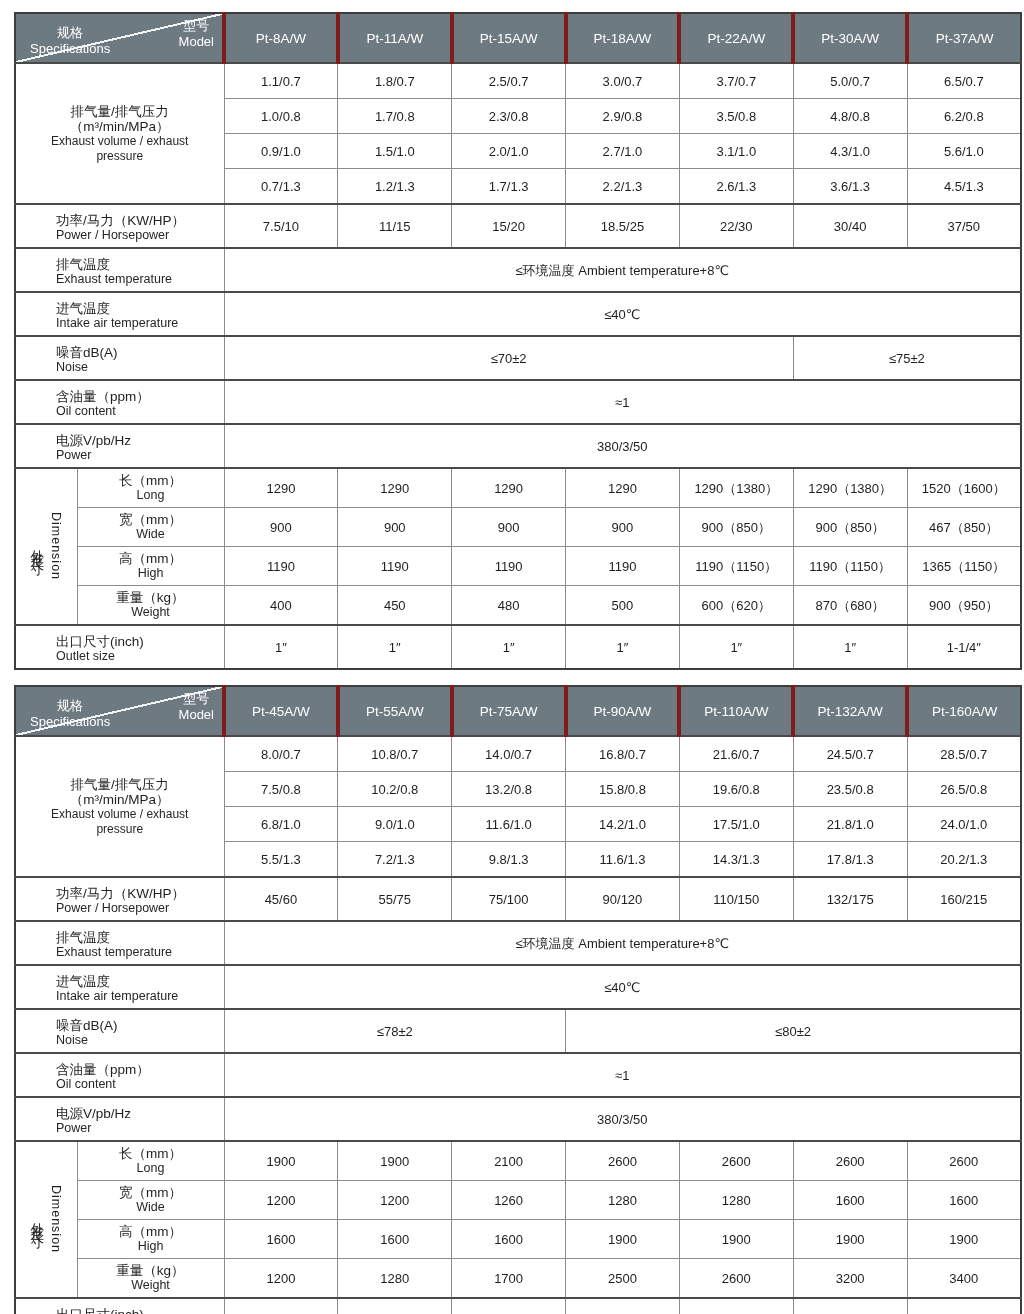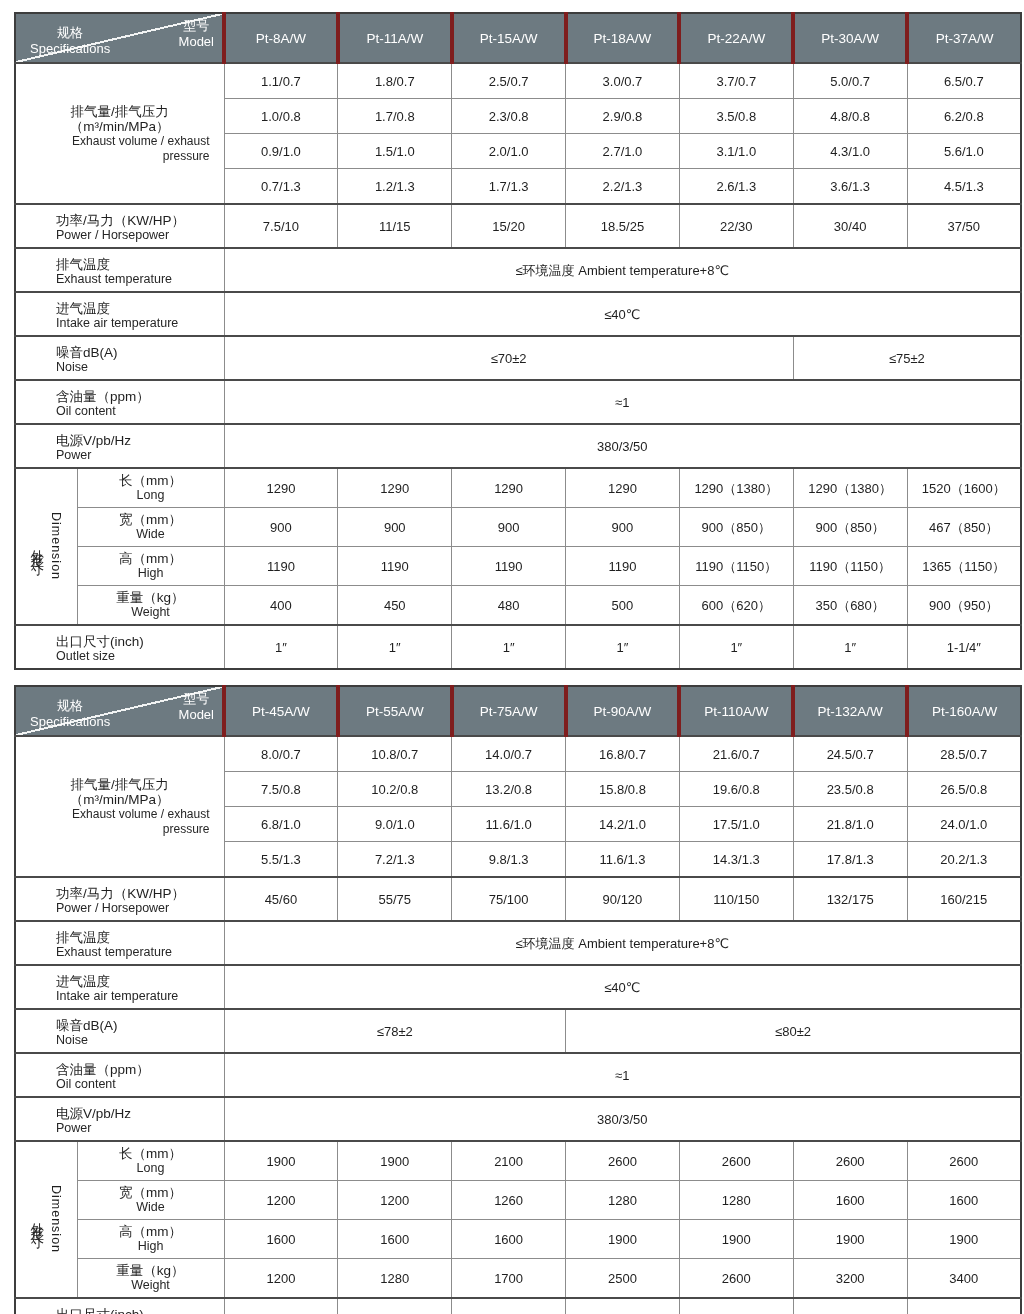--- a/index.html
+++ b/index.html
@@ -27,21 +27,21 @@
 
   .params td{border:1px solid #8c8c8c;height:34px;font-size:13px;color:#1f1f1f;
              text-align:center;padding:0;line-height:15px;}
   .params tr.sec > td{border-top:2px solid #4a4a4a;}
 
   td.lbl{text-align:left;padding:6px 4px 2px 40px;}
   td.lbl .zh{font-size:13.5px;}
   td.lbl .en{font-size:12.5px;color:#262626;}
   td.lbl.center{text-align:center;padding:2px 14px;}
   td.lbl.center .en{font-size:12px;}
-  .gap{text-align:right;}
+  .gap{}
 
   td.dimside{padding:0;}
   .dimwrap{display:flex;align-items:center;justify-content:center;gap:3px;height:100%;}
   .vzh{writing-mode:vertical-rl;text-orientation:upright;font-size:13.5px;letter-spacing:4px;color:#1f1f1f;}
   .ven{writing-mode:vertical-rl;font-size:12.5px;letter-spacing:1px;color:#1f1f1f;}
 
   td.lbl.sub{padding:2px 0;text-align:center;}
   td.lbl.sub .inner{display:inline-block;text-align:center;}
 </style>
 </head>
@@ -205,21 +205,21 @@
             <td class="val">1190（1150）</td>
             <td class="val">1365（1150）</td>
           </tr>
           <tr>
             <td class="lbl sub"><span class="inner"><div class="zh">重量（kg）</div><div class="en">Weight</div></span></td>
             <td class="val">400</td>
             <td class="val">450</td>
             <td class="val">480</td>
             <td class="val">500</td>
             <td class="val">600（620）</td>
-            <td class="val">350（680）</td>
+            <td class="val">870（680）</td>
             <td class="val">900（950）</td>
           </tr>
           <tr class="sec">
             <td class="lbl" colspan="2">
               <div class="zh">出口尺寸(inch)</div>
               <div class="en">Outlet size</div>
             </td>
             <td class="val">1″</td>
             <td class="val">1″</td>
             <td class="val">1″</td>

